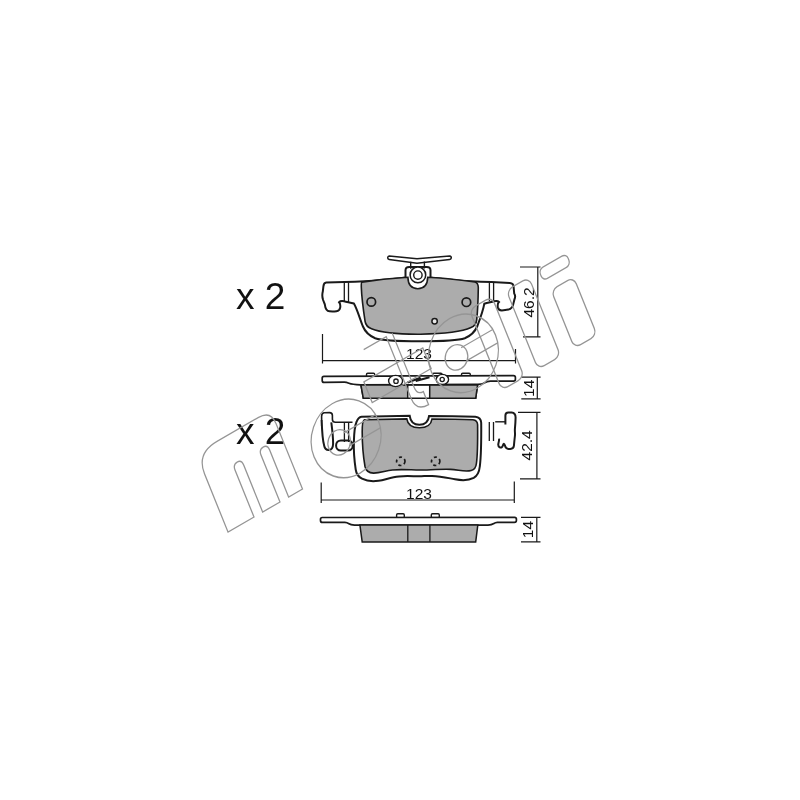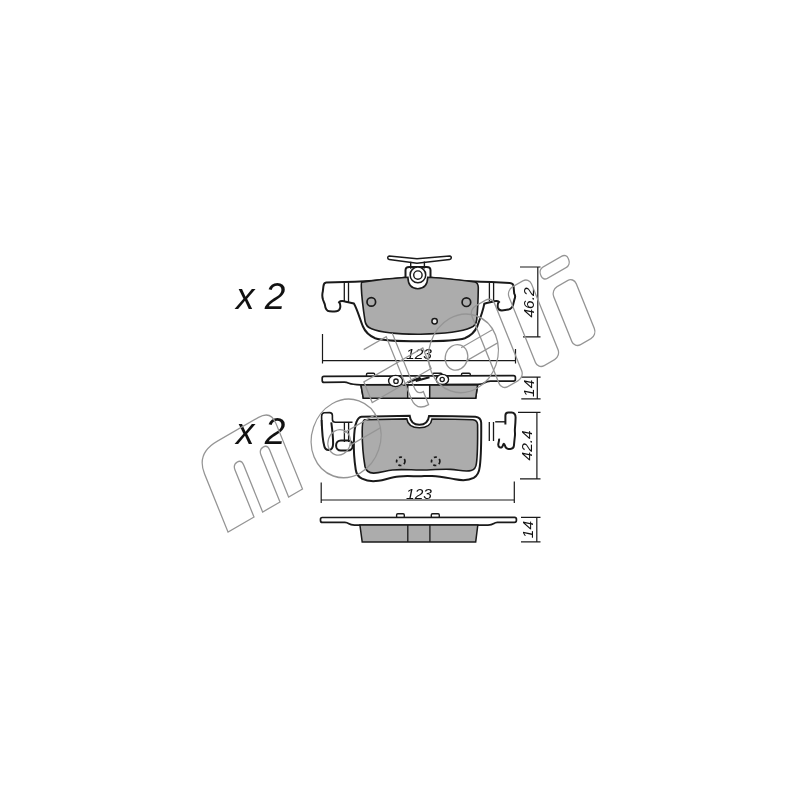--- a/index.html
+++ b/index.html
@@ -1,16 +1,16 @@
 <!DOCTYPE html>
 <html><head>
 <meta charset="utf-8">
 <style>
   html,body{margin:0;padding:0;background:#ffffff;-webkit-font-smoothing:antialiased;}
-  .page{width:800px;height:800px;position:relative;font-family:"Liberation Sans", sans-serif;font-style:italic;}
+  .page{width:800px;height:800px;position:relative;font-family:"Liberation Sans", sans-serif;}
   svg{position:absolute;top:0;left:0;}
   text{font-family:"Liberation Sans", sans-serif;fill:#111;}
 </style>
 </head>
 <body>
 <div class="page">
 <svg width="800" height="800" viewBox="0 0 800 800">
 
 <text x="236" y="308.8" font-size="37">x 2</text>
 

